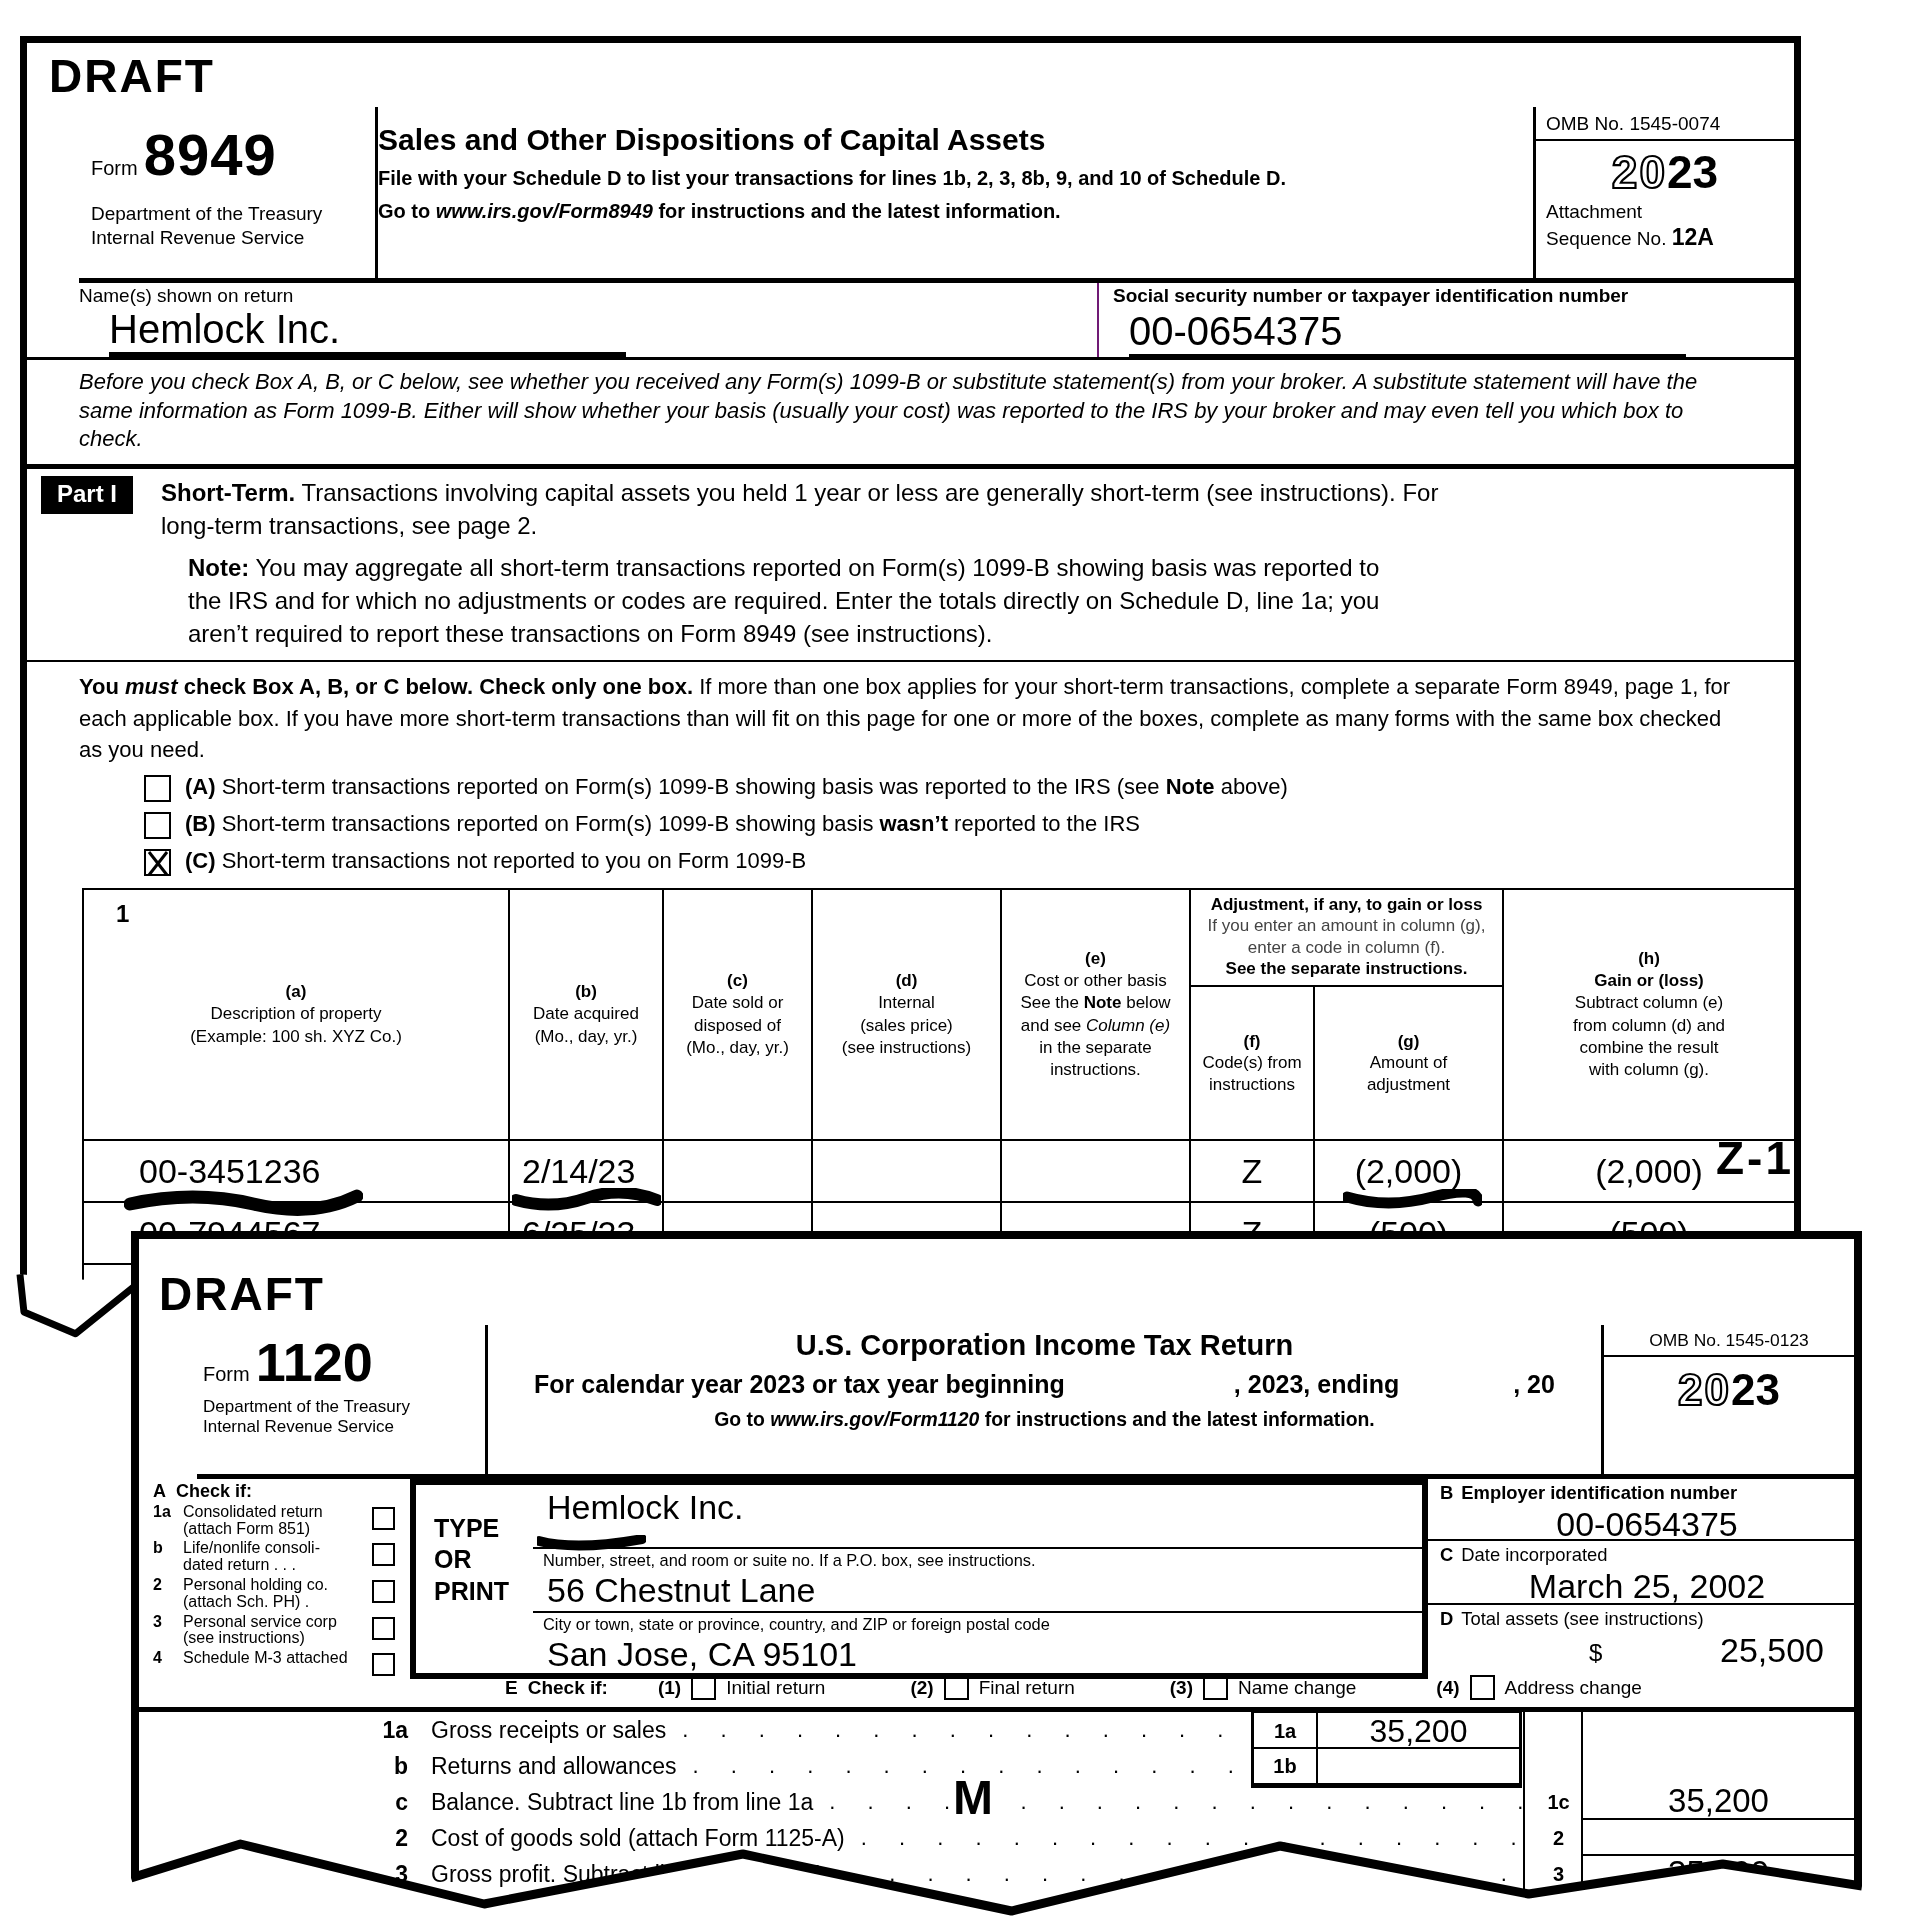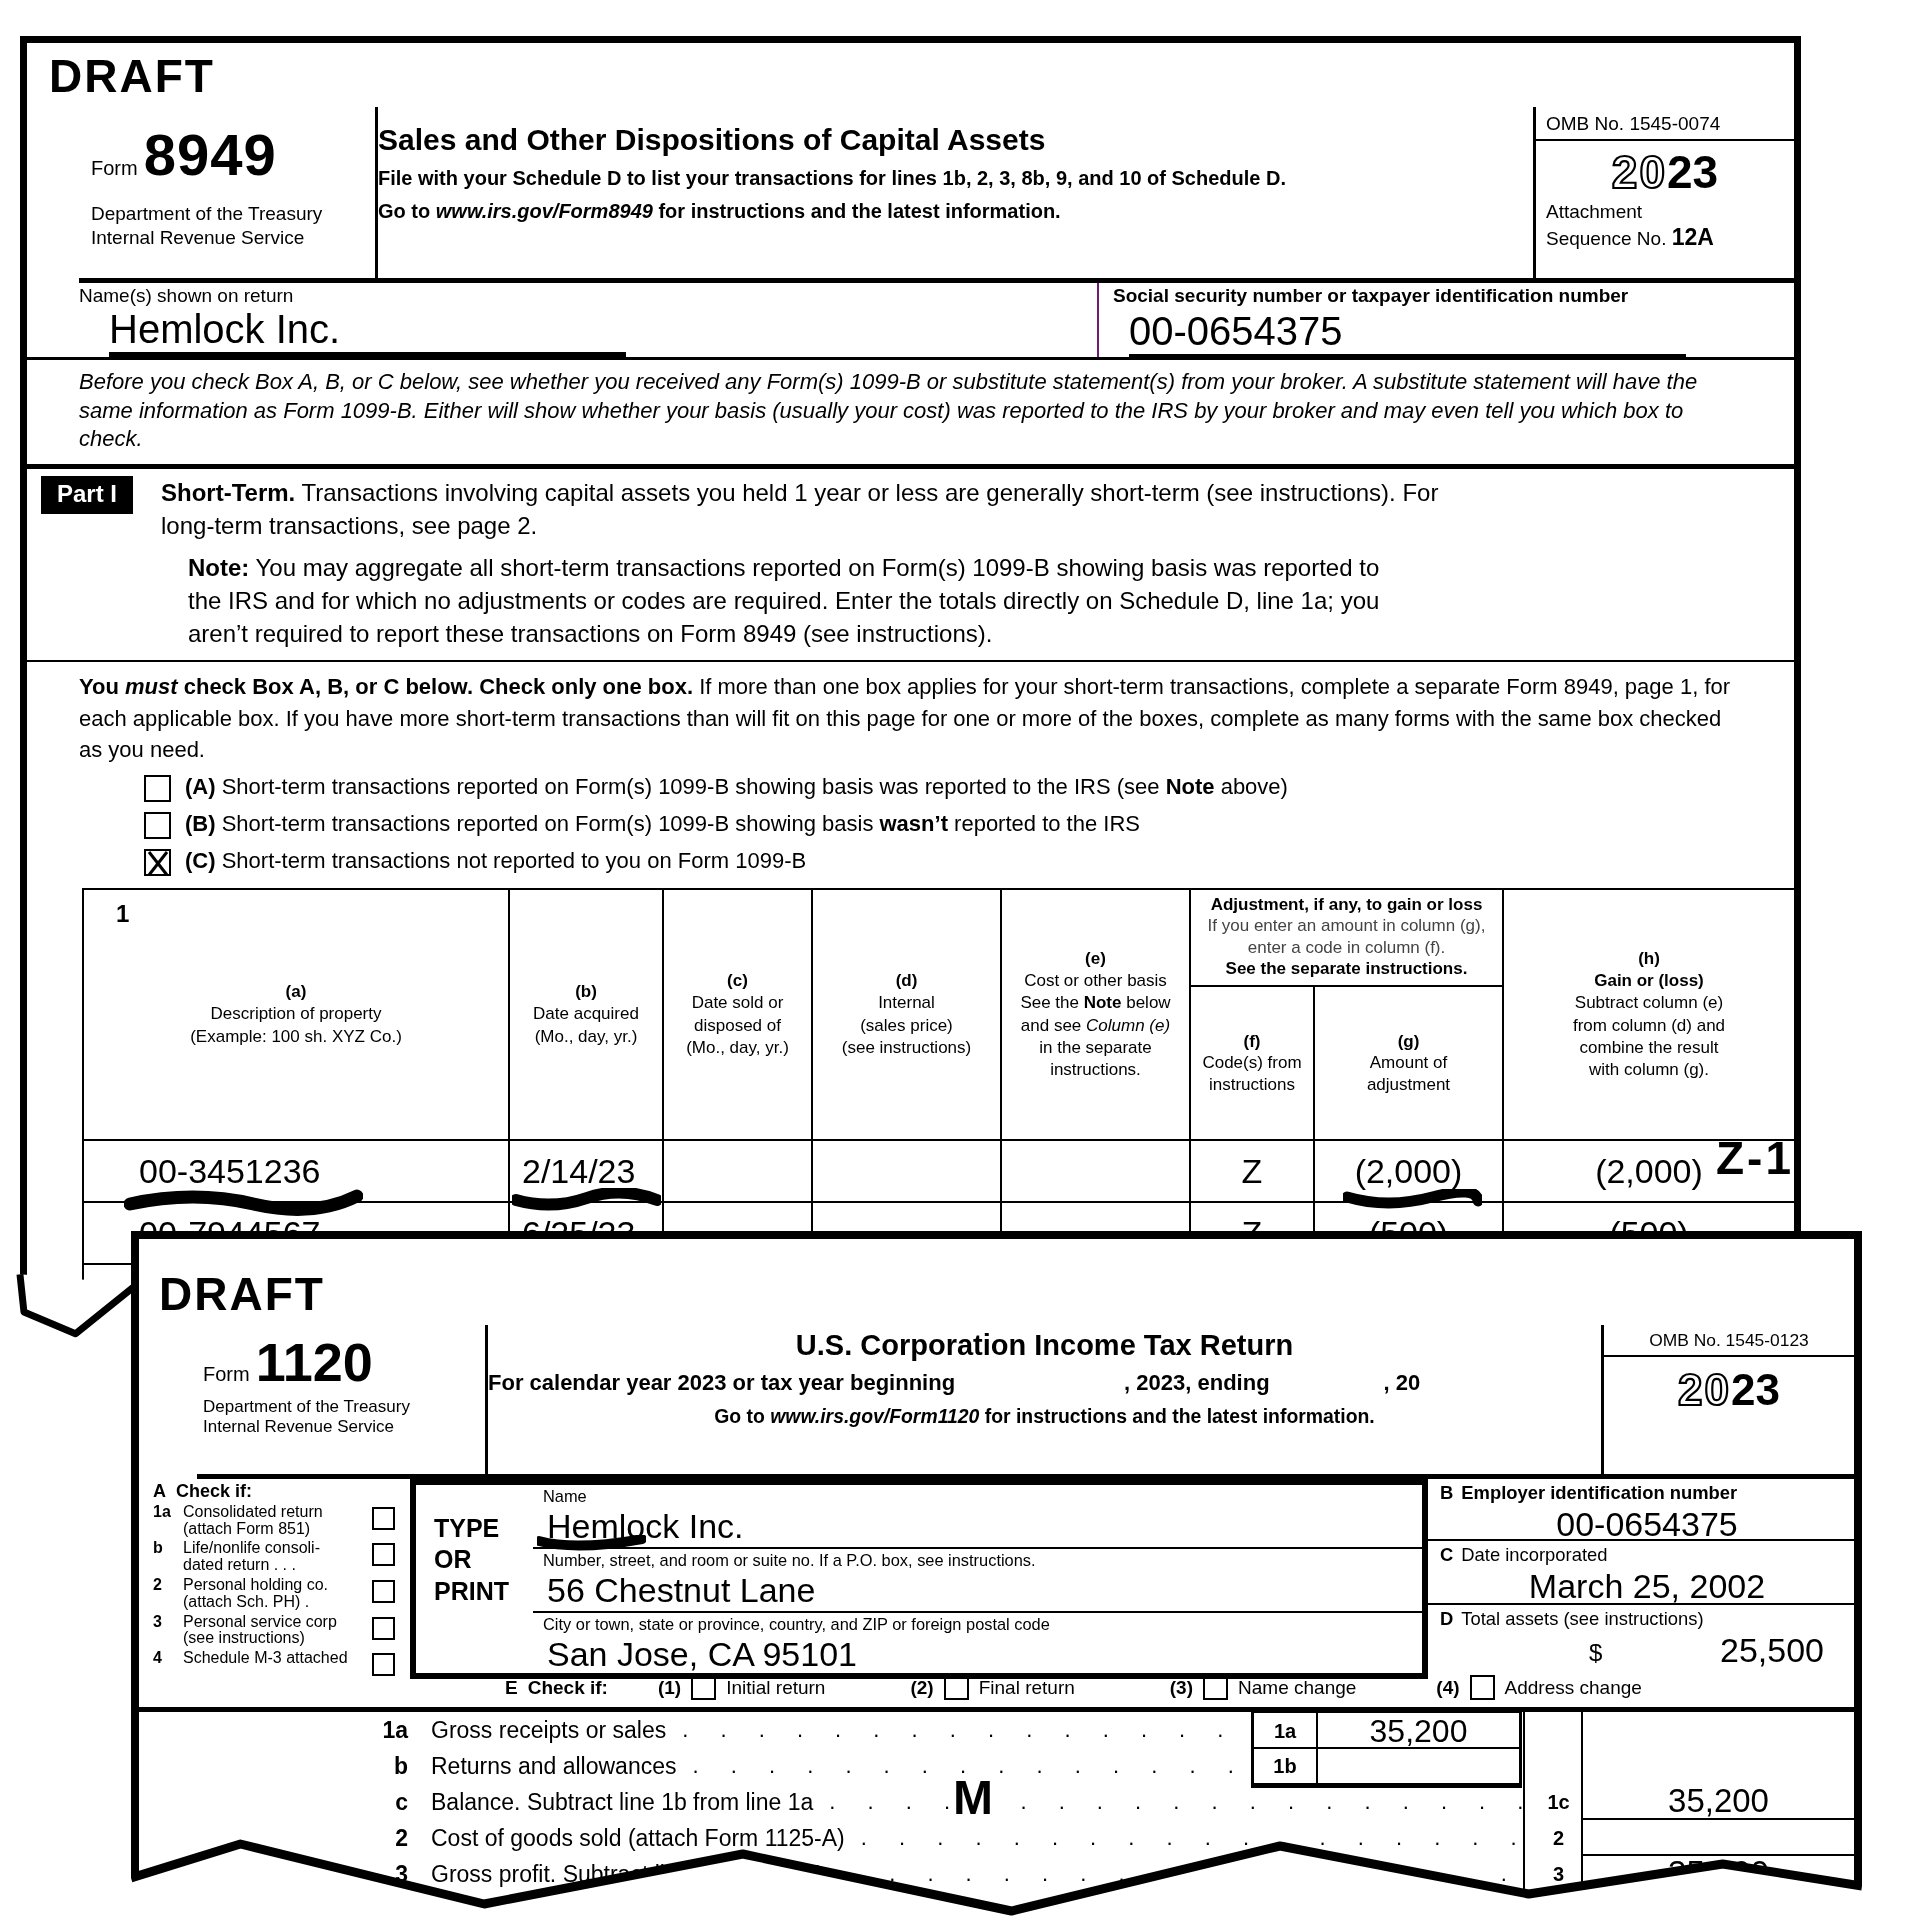--- a/index.html
+++ b/index.html
@@ -79,21 +79,21 @@
   .p2bl{position:absolute;top:0;left:0;width:8px;height:649px;background:#000;}
   .p2br{position:absolute;top:0;right:0;width:8px;height:657px;background:#000;}
   #p2c{position:absolute;left:8px;top:8px;right:8px;}
   .draft2{margin:28px 0 0 20px;font-size:46px;font-weight:800;letter-spacing:2px;}
   .fhead2{margin:4px 0 0 58px;display:grid;grid-template-columns:291px 1fr 253px;border-bottom:5px solid #000;height:149px;}
   .fh2-left{border-right:3px solid #000;padding:6px 0 0 6px;}
   .fnum2{font-size:54px;font-weight:800;}
   .dept2{font-size:17px;line-height:1.2;margin-top:4px;}
   .fh2-center{text-align:center;padding-top:4px;}
   .ftitle2{font-size:29px;font-weight:800;}
-  .cal{font-size:22px;font-weight:700;display:flex;margin-top:8px;}
+  .cal{font-size:25px;font-weight:700;display:flex;justify-content:center;margin-top:8px;}
   .gap1{display:inline-block;width:169px;}
   .gap2{display:inline-block;width:114px;}
   .fsub2{font-size:19.4px;font-weight:700;margin-top:9px;}
   .fh2-right{border-left:3px solid #000;font-size:17.4px;}
   .omb2{padding:5px 0 4px;border-bottom:2px solid #000;text-align:center;}
   .yr2{text-align:center;font-size:44px;padding-top:8px;}
   .maingrid{display:grid;grid-template-columns:271px 1fr 426px;height:189px;}
   .acol{font-size:16px;line-height:1.05;padding:3px 0 0 14px;box-sizing:border-box;}
   .ahead{font-size:18px;font-weight:700;margin-bottom:2px;}
   .aitem{display:flex;margin-top:3px;}
@@ -397,21 +397,20 @@
             <span class="anum">4</span>
             <span class="atxt"><span>Schedule M-3 attached</span></span>
             <span class="acb"></span>
           </div>
       </div>
 
       <div class="typebox">
         <div class="tlab"><span>TYPE</span><br><span>OR</span><br><span>PRINT</span></div>
         <div>
           <div class="fgroup" style="height:60px;">
-            <div class="flab">Name</div>
             <div class="fval">Hemlock Inc.</div>
             <svg class="scrib" style="left:4px;bottom:-8px;" width="109" height="20" viewBox="0 0 110 20">
                 <path d="M2,6 Q40,16 106,4" stroke="#000" stroke-width="10" fill="none" stroke-linecap="round"></path>
               </svg>
           </div>
           <div class="fgroup" style="height:60px;">
             <div class="flab">Number, street, and room or suite no. If a P.O. box, see instructions.</div>
             <div class="fval">56 Chestnut Lane</div>
           </div>
           <div class="fgroup lastg" style="height:58px;">

